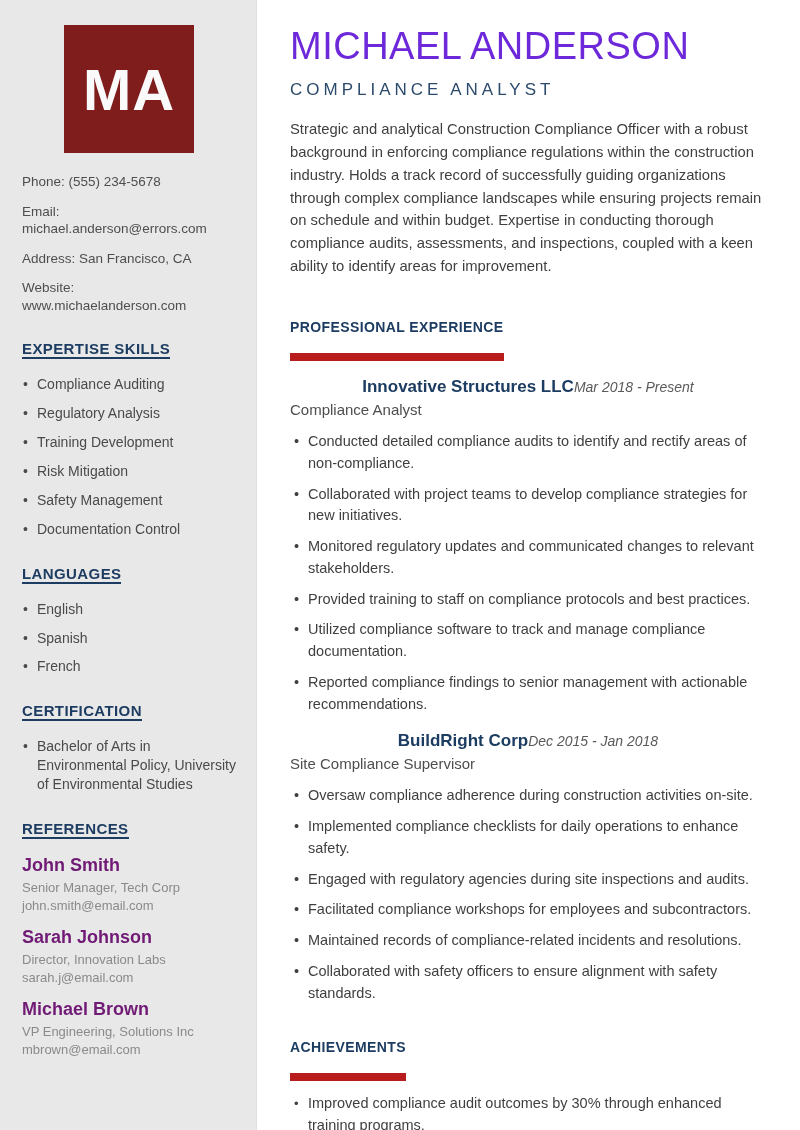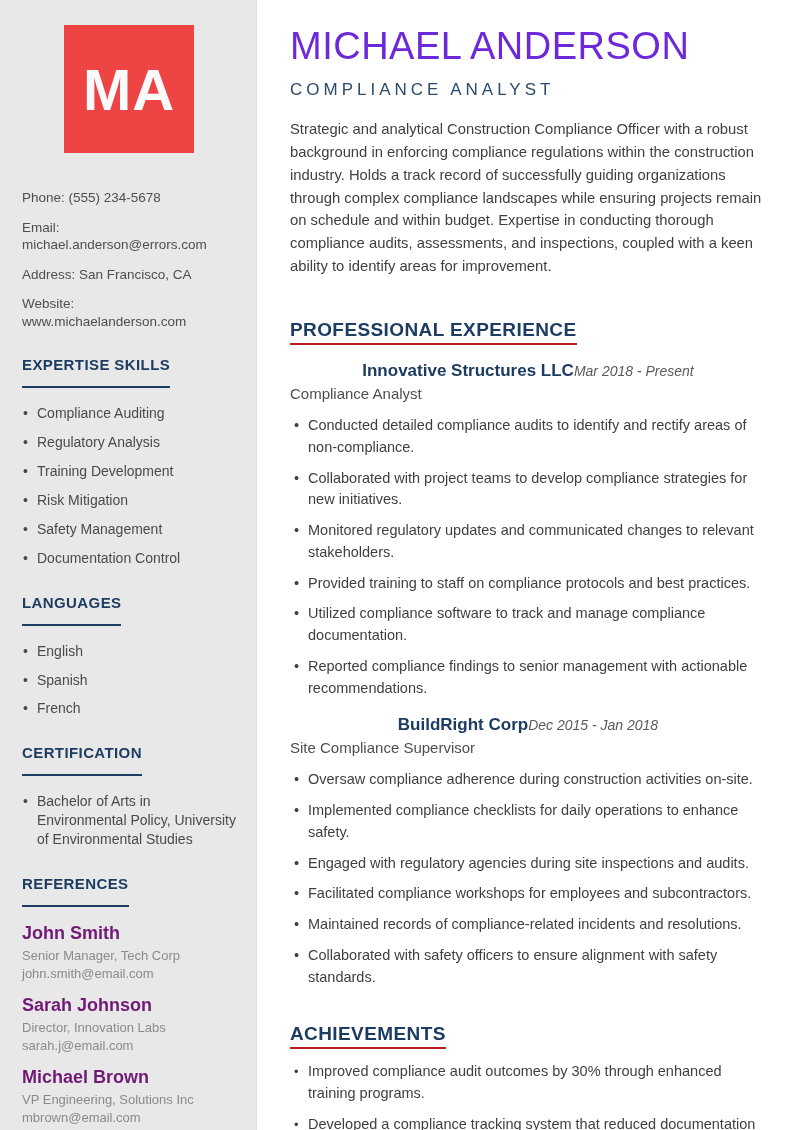--- a/index.html
+++ b/index.html
@@ -15,38 +15,38 @@
   
   .sidebar {
     position: absolute; left: 0; top: 0;
     width: 257px; height: 1130px;
     background: #e8e8e8;
     border-right: 1px solid #e0e0e0;
     padding: 25px 20px 20px 22px;
   }
   .monogram {
     width: 130px; height: 128px;
-    background: #ef4444;
+    background: #7f1d1d;
     color: #fafafa;
     display: flex; align-items: center; justify-content: center;
     font-size: 58px; font-weight: bold; letter-spacing: 1px;
     margin: 0 auto;
   }
-  .contact { margin-top: 36px; }
+  .contact { margin-top: 20px; }
   .contact-line {
     font-size: 13.5px; color: #4e4e4e;
     margin-bottom: 12px; line-height: 1.3;
   }
   .side-section { margin-top: 26px; }
   .side-heading {
     display: inline-block;
     font-size: 15px; font-weight: bold;
     color: #1d3c61; letter-spacing: 0.4px;
     border-bottom: 2px solid #1d3c61;
-    padding-bottom: 13px;
+    padding-bottom: 0;
     margin: 0 0 4px 0;
     text-align: right;
   }
   .side-list { list-style: none; margin: 12px 0 0 0; padding: 0; }
   .side-list li {
     position: relative; padding-left: 15px;
     font-size: 14px; color: #4a4a4a;
     margin-bottom: 10px; line-height: 1.35;
   }
   .side-list li::before { content: "•"; position: absolute; left: 1px; color: #4a4a4a; }
@@ -68,24 +68,24 @@
   .job-title-top {
     font-size: 17px; color: #2c4a6b;
     letter-spacing: 4px; margin-top: 12px;
   }
   .summary {
     font-size: 14.8px; color: #3f3f3f;
     line-height: 1.55; margin-top: 18px;
   }
   .section-heading {
     display: inline-block;
-    font-size: 19px; font-weight: bold;
+    font-size: 14px; font-weight: bold;
     color: #1d3c61; letter-spacing: 0.4px;
-    border-bottom: 2px solid #b91c1c;
-    padding-bottom: 2px;
+    border-bottom: 8px solid #b91c1c;
+    padding-bottom: 18px;
     margin: 26px 0 0 0;
   }
   .job { margin-top: 16px; }
   .job-header { display: flex; justify-content: center; align-items: baseline; }
   .company { font-size: 17px; font-weight: bold; color: #1d3c61; }
   .dates { font-size: 14px; font-style: italic; color: #5a5a5a; }
   .role { font-size: 15px; color: #4e4e4e; margin-top: 4px; }
   .bullets { list-style: none; margin: 13px 0 0 0; padding: 0; }
   .bullets li {
     position: relative; padding-left: 18px;

